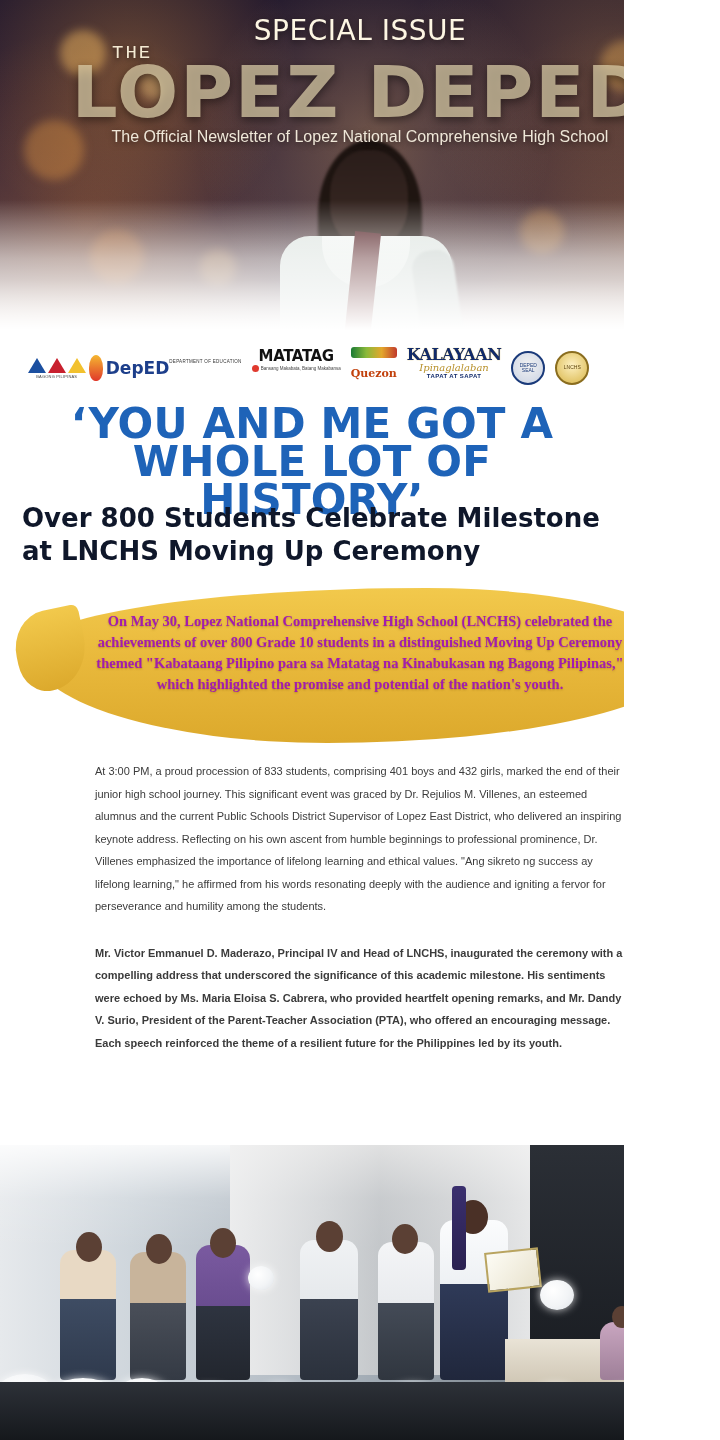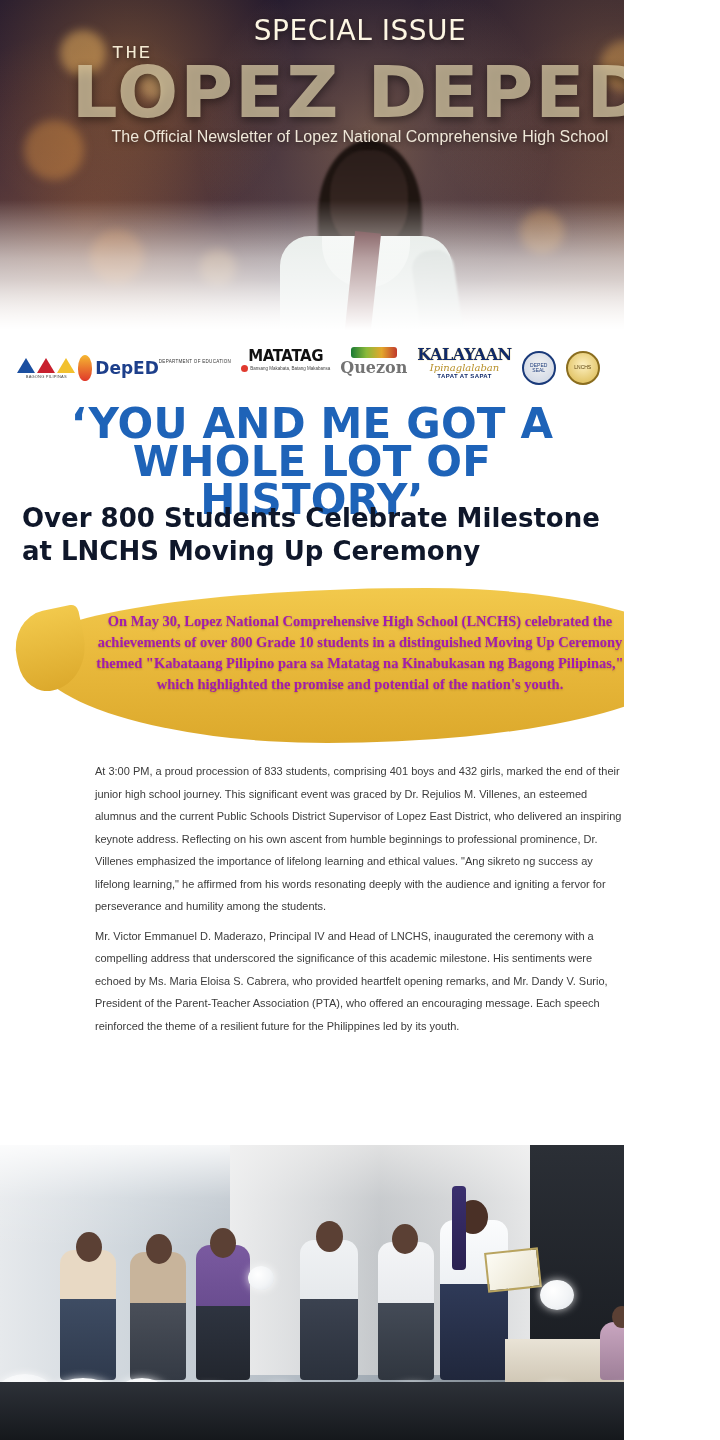--- a/index.html
+++ b/index.html
@@ -176,21 +176,21 @@
   .deped-text { display: flex; flex-direction: row; line-height: 1; }
   .deped-main { font-size: 17px; font-weight: bold; color: #1d3f8b; font-family: "DejaVu Sans", sans-serif; }
   .deped-sub { font-size: 4.5px; color: #333; letter-spacing: .3px; }
 
   .logo-matatag { display: flex; flex-direction: column; align-items: center; }
   .matatag-main { font-size: 15px; font-weight: bold; color: #111; letter-spacing: -0.4px; font-family: "DejaVu Sans", sans-serif; }
   .matatag-sub { font-size: 4.5px; color: #444; display: flex; gap: 2px; align-items: center; }
   .matatag-dot { width: 7px; height: 7px; border-radius: 50%; background: #e03a2f; display:inline-block; }
 
   .logo-quezon { display: flex; flex-direction: column; align-items: center; }
-  .quezon-main { font-size: 16px; font-weight: bold; color: #737373; font-family: "DejaVu Serif", serif; }
+  .quezon-main { font-size: 11px; font-weight: bold; color: #c2410c; font-family: "DejaVu Serif", serif; margin-top: 9px; }
   .quezon-top { width: 46px; height: 11px; background: linear-gradient(90deg,#1a7a34,#8ab93a,#e3a72c,#c0392b); border-radius: 3px; }
 
   .logo-kalayaan { display: flex; flex-direction: column; align-items: center; line-height: 1; }
   .kal-main { font-size: 16px; font-weight: bold; color: #102a6b; font-family: "DejaVu Serif", serif; letter-spacing: -0.5px;
               text-shadow: 0 0 1px #c9a227; }
   .kal-script { font-size: 10px; color: #b8912a; font-family: "DejaVu Serif", serif; font-style: italic; }
   .kal-sub { font-size: 6px; color: #102a6b; font-weight: bold; letter-spacing: .4px; }
 
   .seal {
     width: 34px; height: 34px; border-radius: 50%;
@@ -273,21 +273,21 @@
 
   
   .body-copy {
     position: absolute;
     top: 760px; left: 95px; width: 535px;
     font-size: 11px;
     line-height: 22.5px;
     color: #3b3b3b;
     font-family: "Liberation Sans", sans-serif;
   }
-  .body-copy p + p { margin-top: 7px; }
+  .body-copy p + p { margin-top: 24px; font-weight: bold; }
 
   
   .bottom-photo {
     position: absolute;
     left: 0; top: 1145px;
     width: 720px; height: 295px;
     overflow: hidden;
     background: linear-gradient(180deg,#d8dde2 0%, #b9c2cb 40%, #8e98a3 100%);
   }
   .stage-bg {

